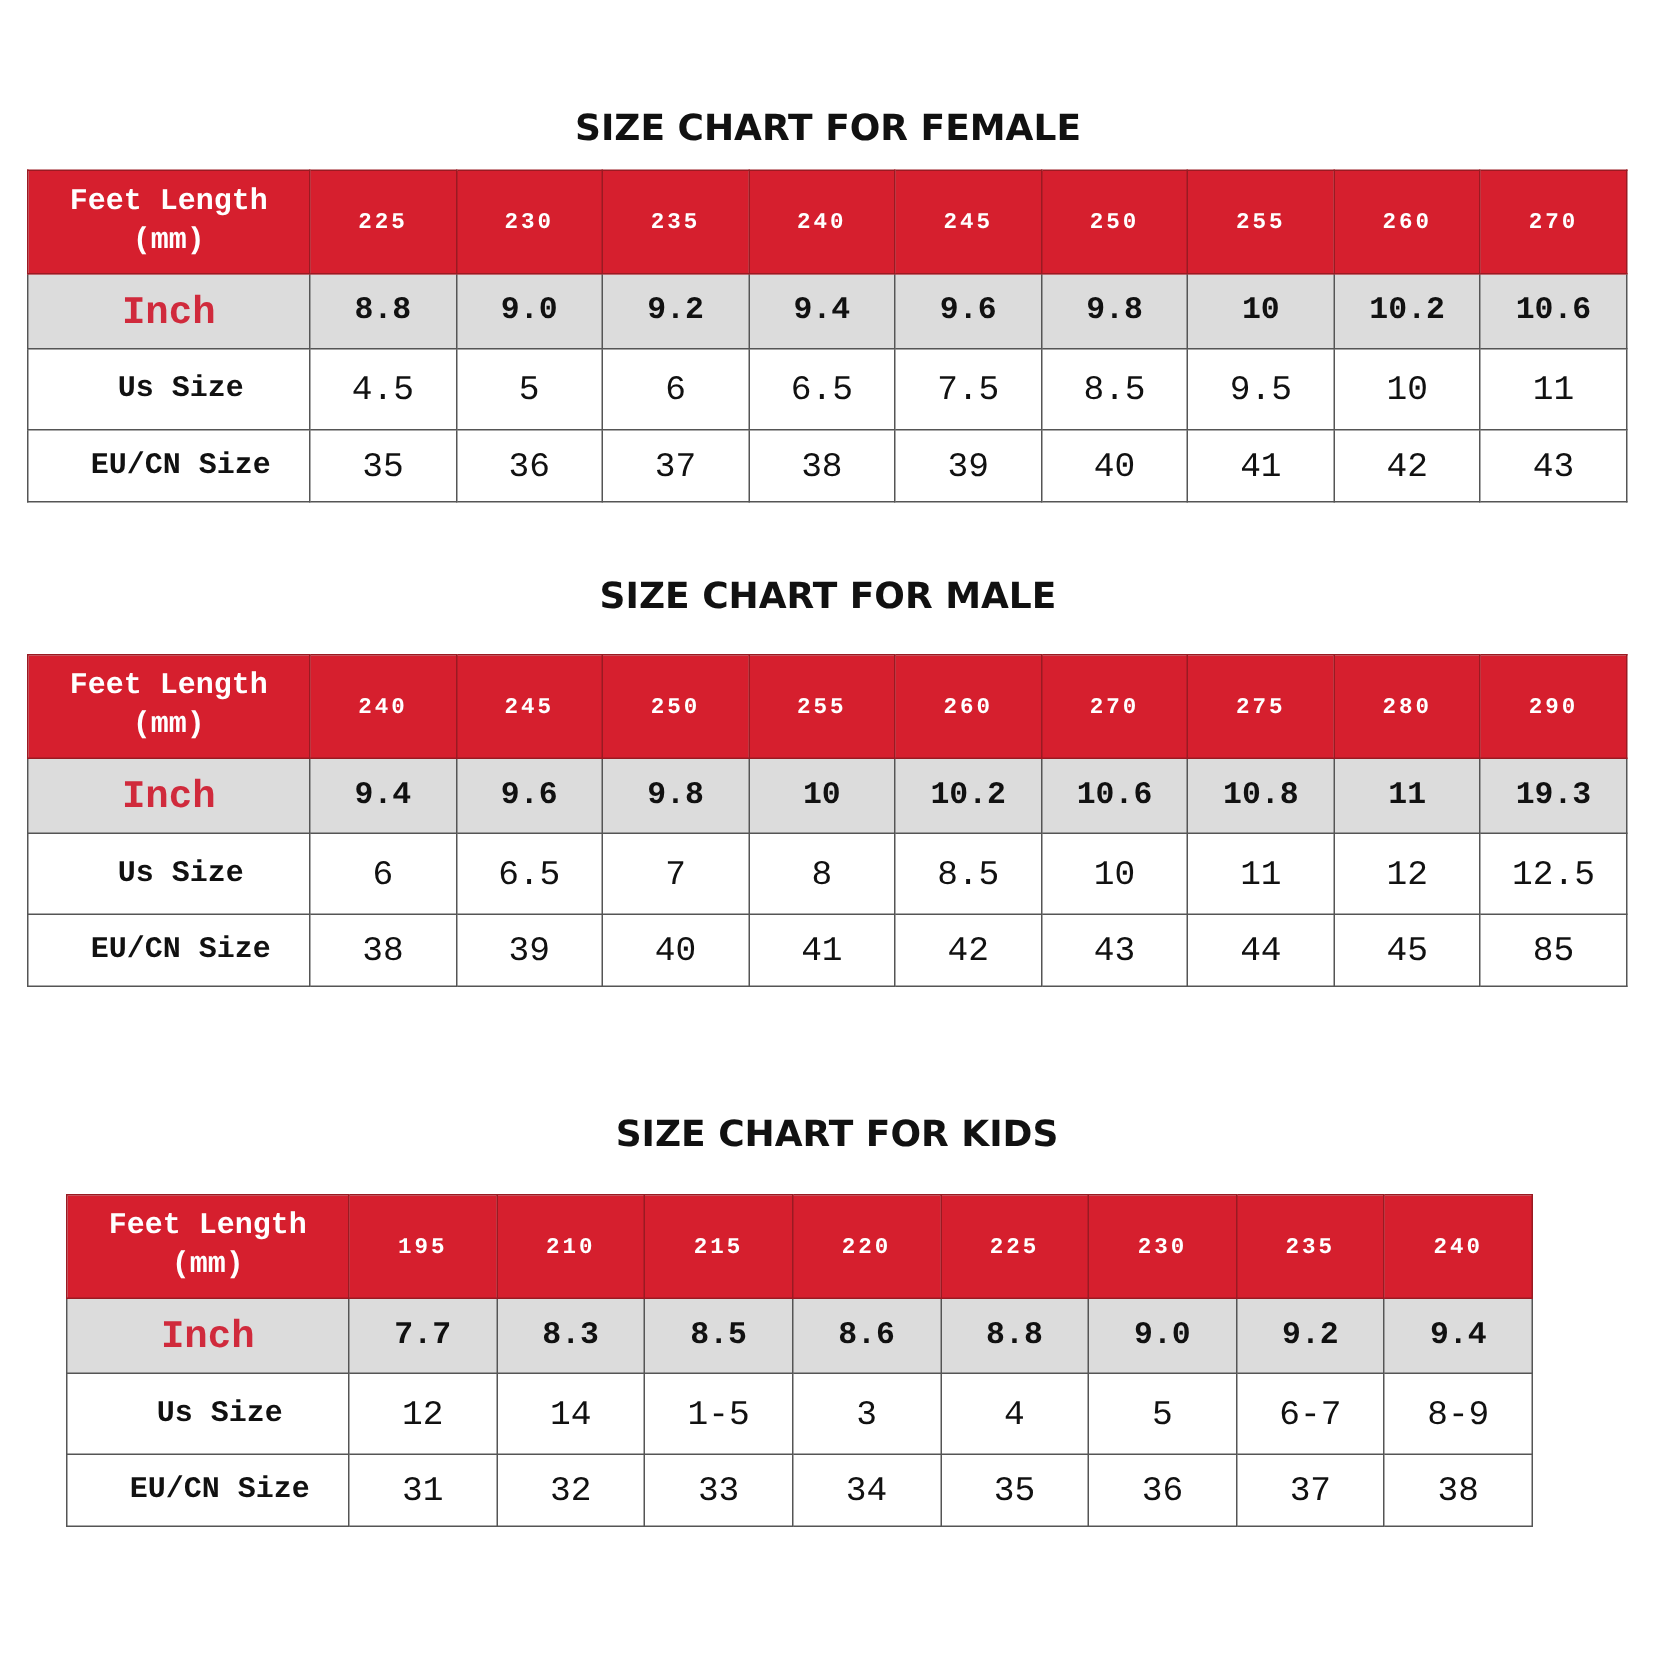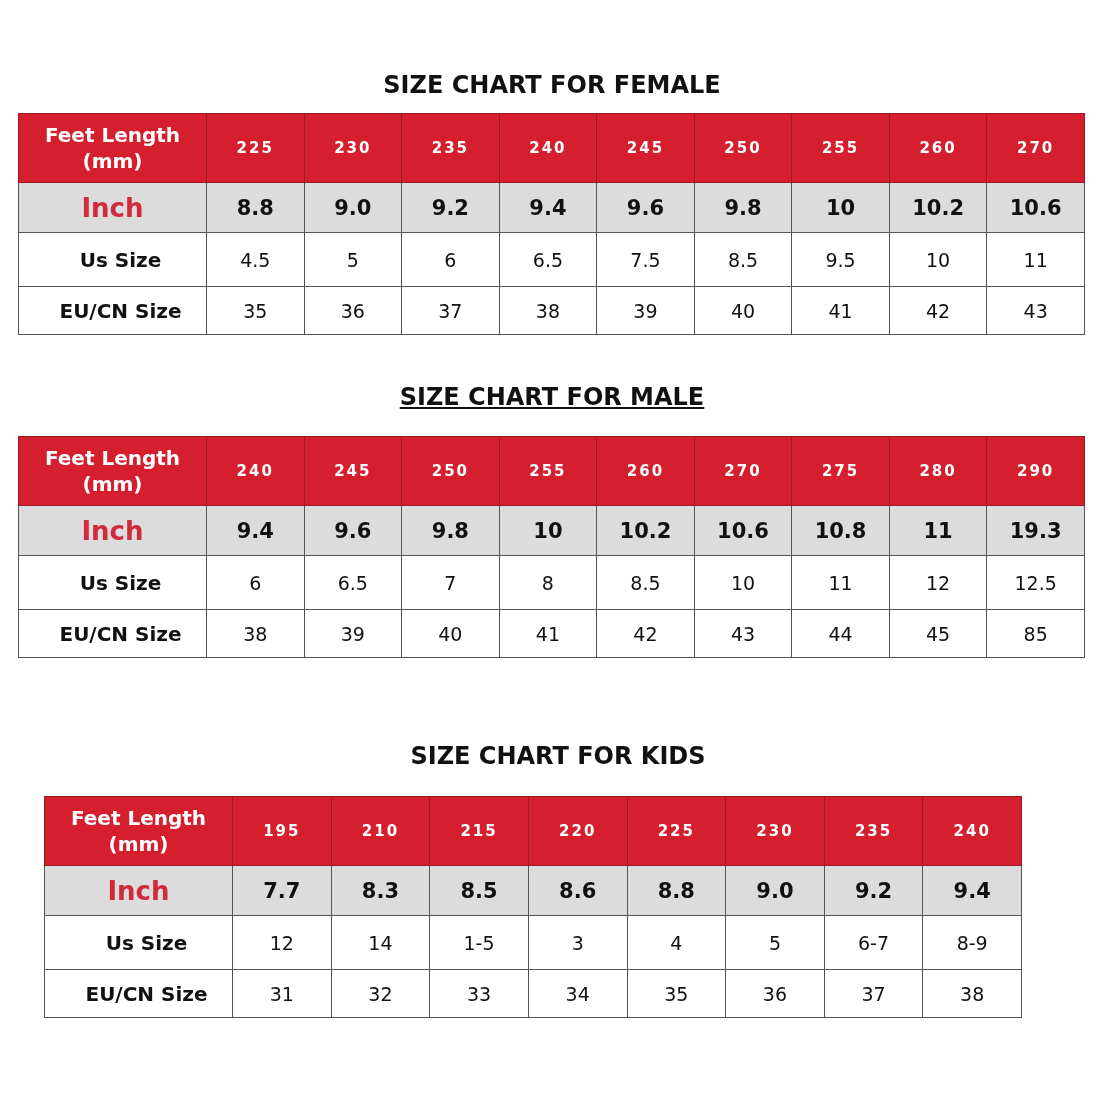--- a/index.html
+++ b/index.html
@@ -1,27 +1,27 @@
 <!DOCTYPE html>
 <html><head>
   <meta charset="utf-8">
   <style>
     html, body { margin: 0; padding: 0; background: #ffffff; }
     body { width: 1104px; height: 1104px; position: relative; overflow: hidden;
            font-family: "DejaVu Sans", "Liberation Sans", sans-serif; color: #111; }
     .title { position: absolute; left: 0; width: 1104px; text-align: center;
              font-weight: bold; font-size: 24px; color: #111; letter-spacing: 0px; }
-    table.chart { position: absolute; border-collapse: collapse; table-layout: fixed; }
+    table.chart { position: absolute; border-collapse: collapse; table-layout: fixed; font-family: Liberation Mono, monospace; }
     table.chart td { border: 1px solid #555; text-align: center; padding: 0; }
     tr.hdr td { background: #d61f2e; color: #fff; font-weight: bold; border-color: #9a1a22; }
     tr.hdr td.label { font-size: 20px; line-height: 26px; }
     tr.hdr td.val { font-size: 15px; letter-spacing: 2px; }
     tr.inch td { background: #dcdcdc; font-weight: bold; font-size: 21px; margin-left: 48px; }
     tr.inch td.label { color: #d02a3c; font-size: 26px; }
-    tr.us td, tr.eu td { background: #fff; font-size: 19px; }
+    tr.us td, tr.eu td { background: #fff; font-size: 23px; }
     tr.us td.label, tr.eu td.label { font-weight: bold; font-size: 20px; padding-left: 16px; }
   </style>
 </head>
 <body>
 
 <div class="title" style="top:71px;">SIZE CHART FOR FEMALE</div>
 <table class="chart" id="t-female" style="left:18px; top:113px; width:1066px;">
     <colgroup>
       <col style="width:188px">
       <col style="width:97.56px">
@@ -82,21 +82,21 @@
         <td class="val">38</td>
         <td class="val">39</td>
         <td class="val">40</td>
         <td class="val">41</td>
         <td class="val">42</td>
         <td class="val">43</td>
       </tr>
     </tbody>
   </table>
 
-<div class="title" style="top:383px;text-decoration:underline;">SIZE CHART FOR MALE</div>
+<div class="title" style="top:383px;">SIZE CHART FOR MALE</div>
 <table class="chart" id="t-male" style="left:18px; top:436px; width:1066px;">
     <colgroup>
       <col style="width:188px">
       <col style="width:97.56px">
       <col style="width:97.56px">
       <col style="width:97.56px">
       <col style="width:97.56px">
       <col style="width:97.56px">
       <col style="width:97.56px">
       <col style="width:97.56px">

